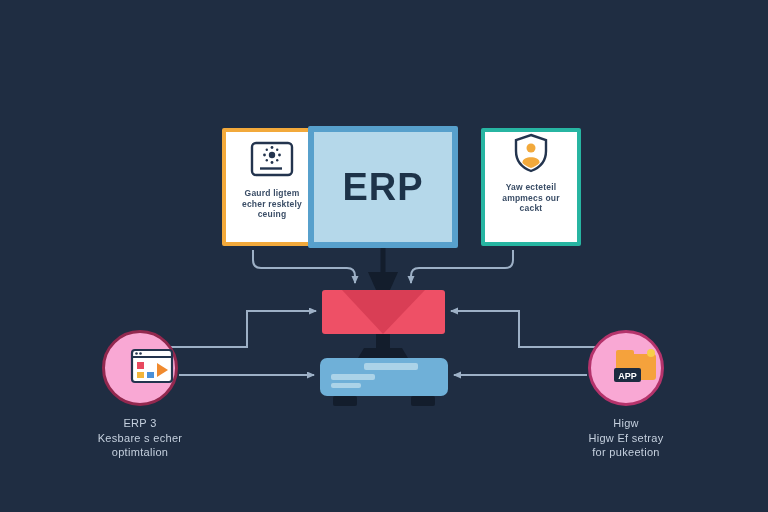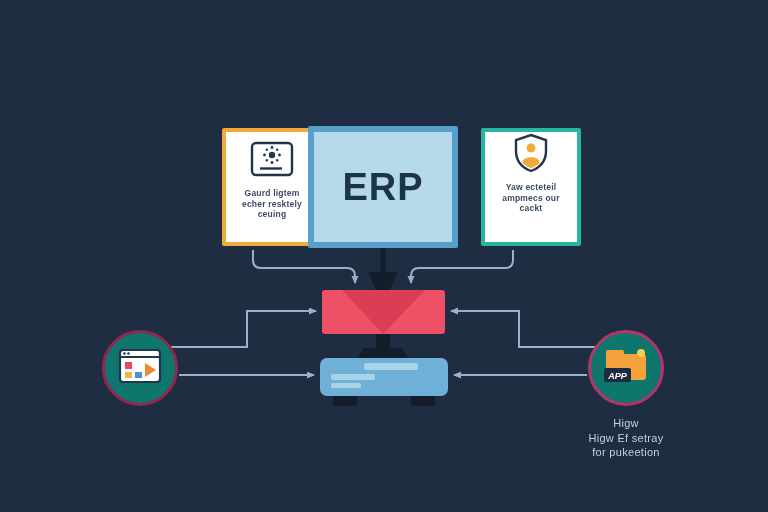--- a/index.html
+++ b/index.html
@@ -16,22 +16,22 @@
   .box-left{left:203px;top:128px;width:100px;height:118px;border:4px solid #f2a93b;padding-top:9px;}
   .box-right{left:462px;top:128px;width:100px;height:118px;border:4px solid #27b5a2;padding-top:1px;}
   .box-caption{margin-top:5px;font-size:8.5px;line-height:10.5px;color:#3a4d66;
                text-align:center;font-weight:600;letter-spacing:.2px;}
   .erp-box{position:absolute;left:308px;top:126px;width:150px;height:122px;box-sizing:border-box;
            background:#b5d8ea;border:6px solid #57a0cc;border-radius:2px;
            display:flex;align-items:center;justify-content:center;}
   .erp-label{font-size:38px;font-weight:700;color:#1d3349;letter-spacing:1px;}
 
   
-  .node{position:absolute;width:76px;height:76px;border-radius:50%;background:#0f766e;
-        box-sizing:border-box;display:flex;align-items:center;justify-content:center;font-style:italic;}
+  .node{position:absolute;width:76px;height:76px;border-radius:50%;background:#f9a8d4;
+        box-sizing:border-box;display:flex;align-items:center;justify-content:flex-end;}
   .node-left{left:102px;top:330px;border:3px solid #93284f;}
   .node-right{left:588px;top:330px;border:3px solid #b5336b;}
 
   
   .caption-lg{position:absolute;width:160px;text-align:center;font-size:11px;line-height:14.5px;
               color:#c5d0de;letter-spacing:.3px;}
   .caption-left{left:60px;top:416px;}
   .caption-right{left:546px;top:416px;}
 </style>
 </head>
@@ -140,20 +140,25 @@
       <svg width="50" height="44" viewBox="0 0 50 44">
         <rect x="5" y="6" width="18" height="10" rx="2" fill="#f5a23c"></rect>
         <rect x="5" y="10" width="40" height="26" rx="3" fill="#f5a23c"></rect>
         <circle cx="40" cy="9" r="4" fill="#f8cf4a"></circle>
         <rect x="3" y="24" width="27" height="14" rx="2" fill="#1c2b40"></rect>
         <text x="16.5" y="34.5" text-anchor="middle" font-size="9" font-weight="bold" fill="#ffffff" font-family="Liberation Sans, sans-serif">APP</text>
       </svg>
     </span>
   </div>
 
+  <div class="caption-lg caption-left">
+    <div>ERP 3</div>
+    <div>Kesbare s echer</div>
+    <div>optimtalion</div>
+  </div>
 
   <div class="caption-lg caption-right">
     <div>Higw</div>
     <div>Higw Ef setray</div>
     <div>for pukeetion</div>
   </div>
 
 </div>
 
 </body></html>

